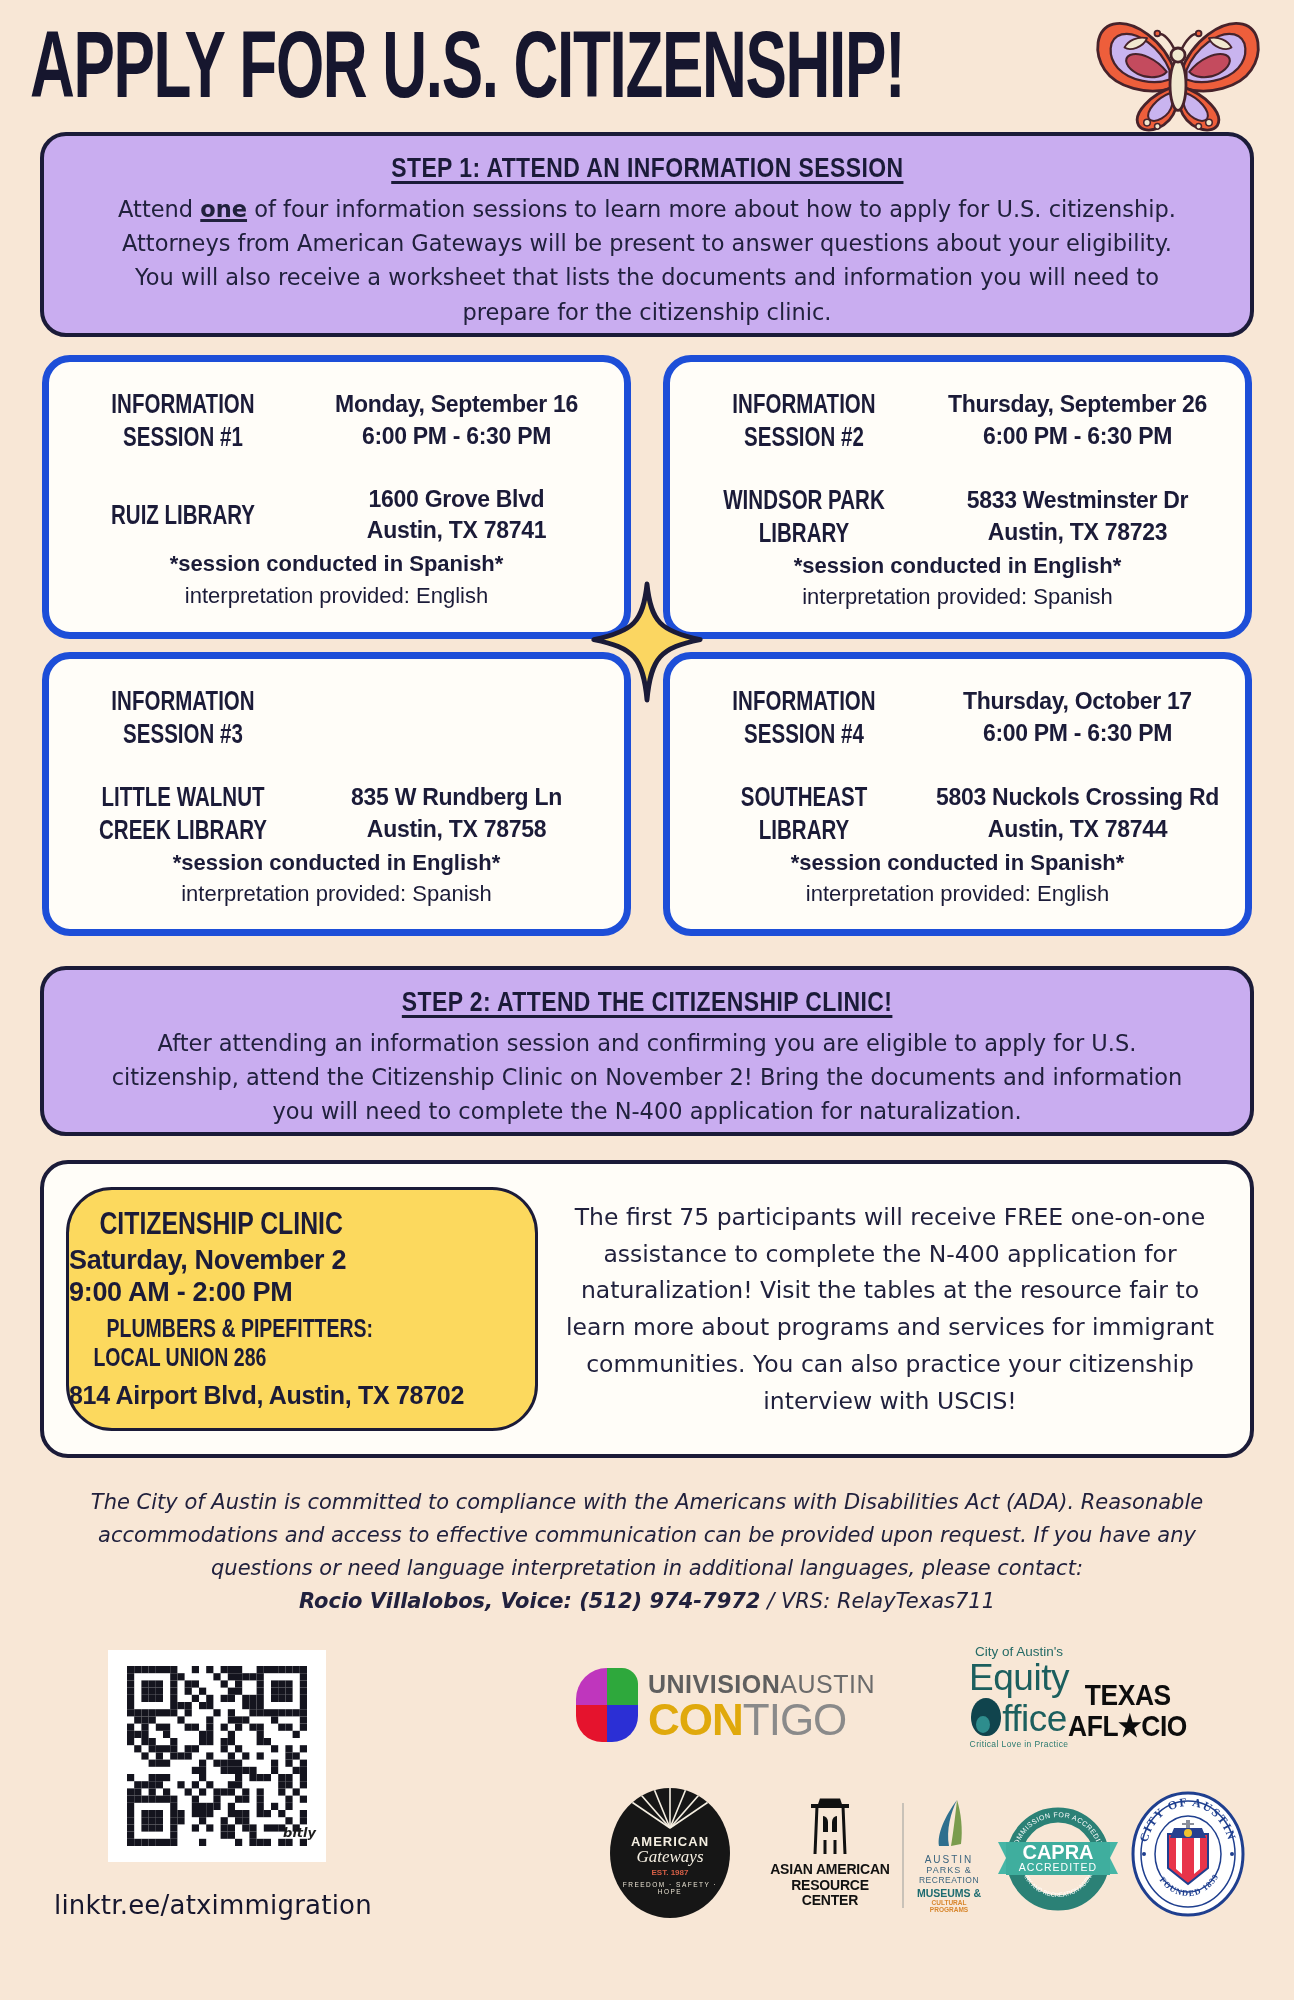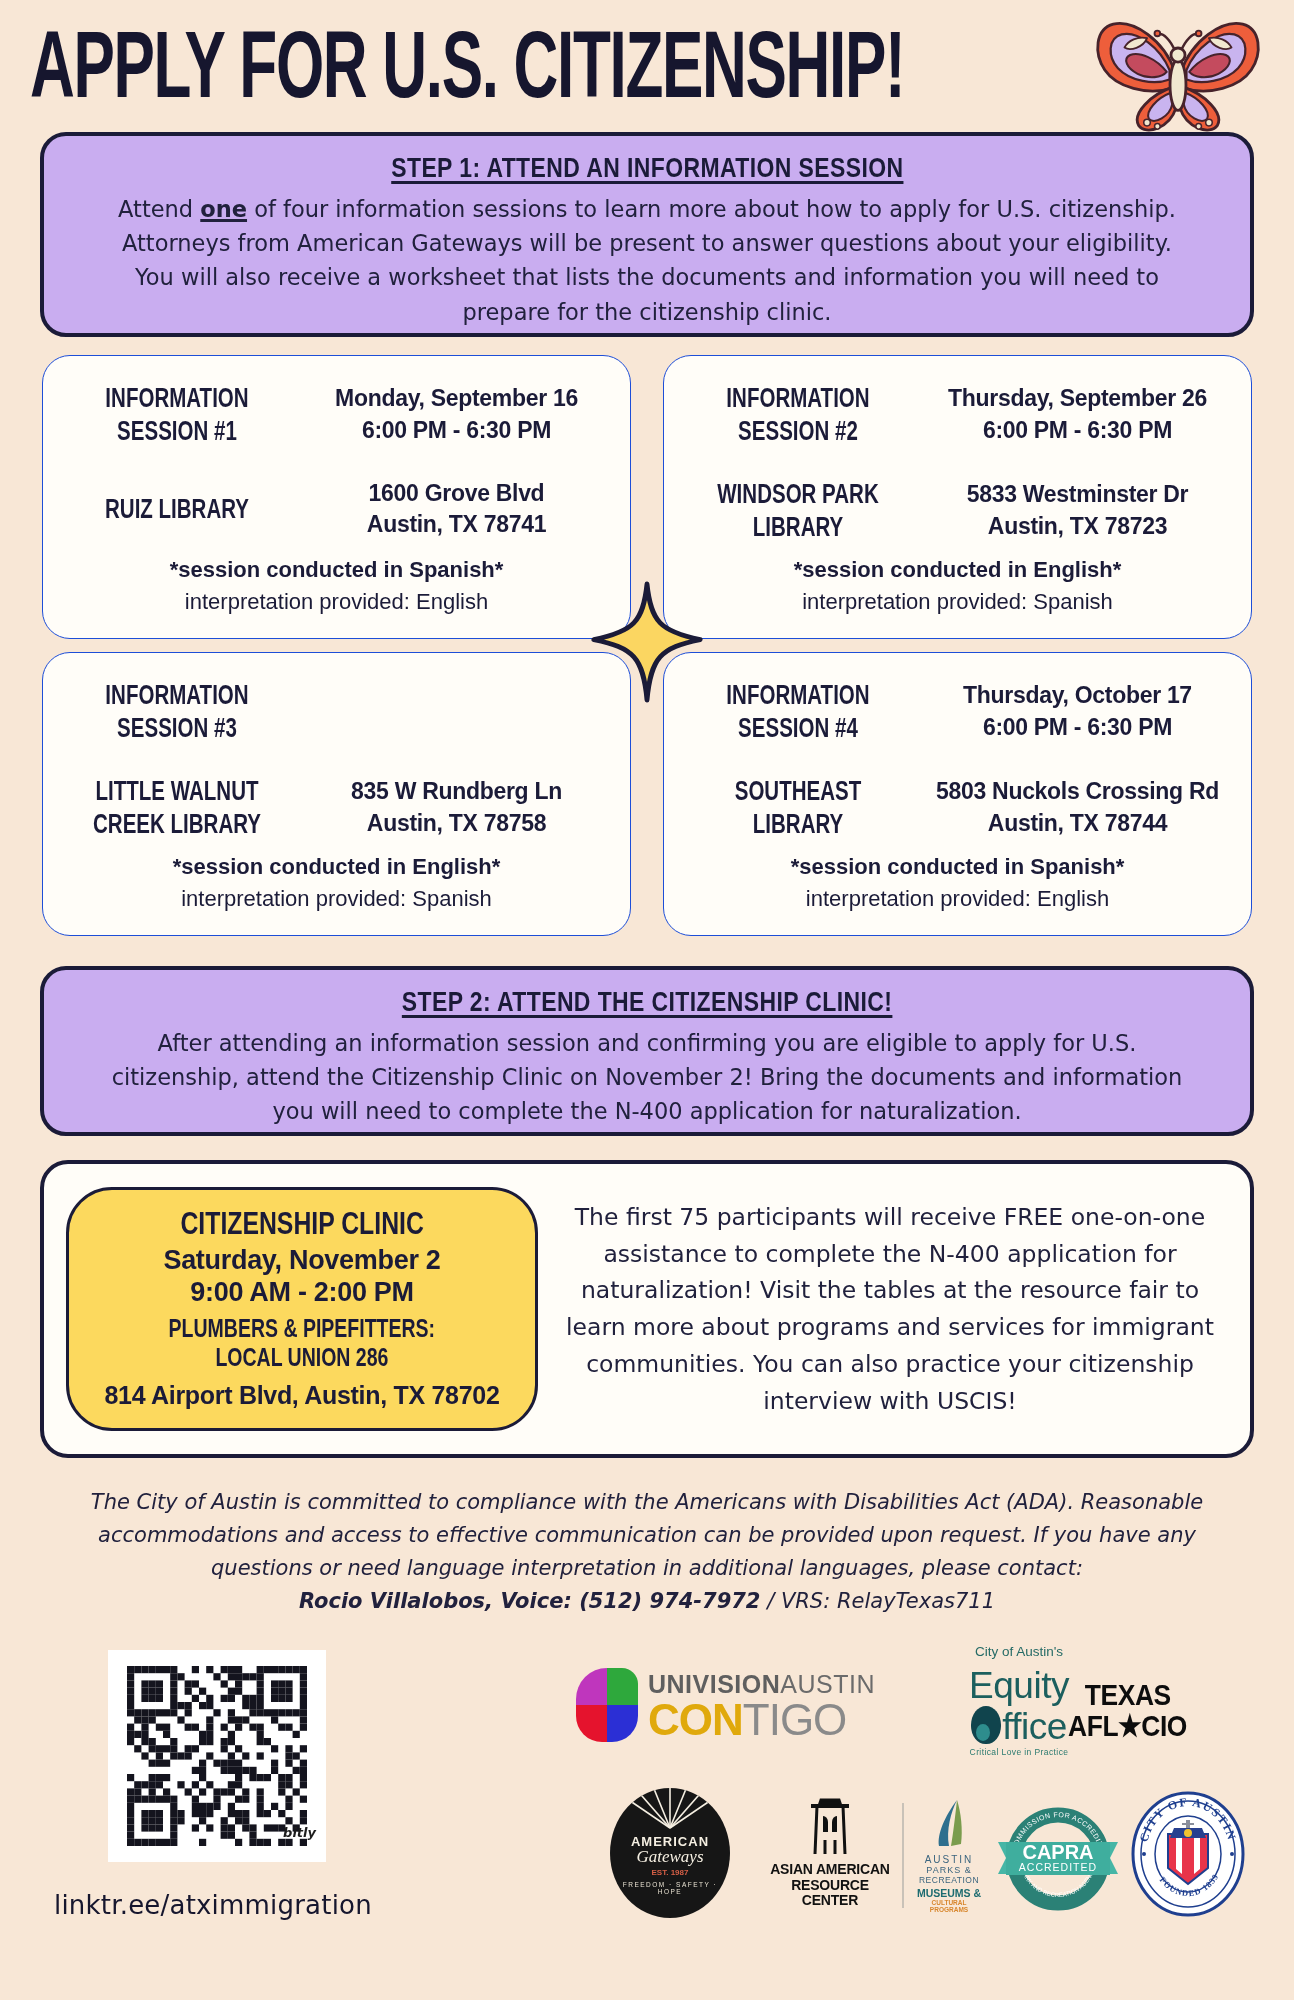--- a/index.html
+++ b/index.html
@@ -26,39 +26,39 @@
   .step-box h2 { font-size:28px; font-weight:bold; letter-spacing:0.5px; }
   .step-box h2 .cond { transform:scaleX(0.82); text-decoration:underline; text-decoration-thickness:3px; text-underline-offset:4px; }
   .step-box p { font-family:"DejaVu Sans", sans-serif; font-size:22.5px; line-height:1.52; margin-top:8px; color:#21213d; }
   .step-box p .emph { font-weight:bold; text-decoration:underline; text-decoration-thickness:2.5px; }
   
   .grid {
     position:relative; margin:18px 42px 0;
     display:grid; grid-template-columns:1fr 1fr; column-gap:32px; row-gap:13px;
   }
   .card {
-    background:#fffdf8; border:1px solid #1d4ed8; border-radius:28px;
+    background:#fffdf8; border:7px solid #1d4ed8; border-radius:28px;
     height:284px; padding:26px 14px 16px; display:flex; flex-direction:column;
   }
   .card .row { display:flex; align-items:center; }
   .card .row.r2 { margin-top:30px; }
   .card .lbl { flex:0 0 235px; display:flex; justify-content:center; text-align:center; }
   .card .lbl .cond { font-size:27px; font-weight:bold; line-height:1.22; white-space:normal; width:240px; transform:scaleX(0.76); }
   .card .val { flex:1; text-align:center; font-weight:bold; font-size:23px; line-height:1.38; letter-spacing:-0.3px; }
   .card .foot { margin-top:auto; text-align:center; font-size:22px; line-height:1.45; padding-bottom:4px; }
   .card .foot .b { font-weight:bold;text-align:center; }
   .sparkle { position:absolute; left:50%; top:50%; width:116px; height:122px; margin:-64px 0 0 -58px; z-index:3; }
   
   .clinic {
     margin:24px 40px 0; background:#fffdf8; border:4px solid #1b1b38; border-radius:28px;
     height:298px; display:flex; align-items:center; padding:0 26px 0 22px; gap:18px;
   }
   .clinic-yellow {
     flex:0 0 472px; height:244px; background:#fcd95e; border:3.5px solid #1b1b38; border-radius:46px;
-    text-align:center; padding-top:16px;
+    text-align:left; padding-top:16px;
   }
   .clinic-yellow .t1 { font-size:31px; font-weight:bold; }
   .clinic-yellow .t1 .cond { transform:scaleX(0.8); }
   .clinic-yellow .t2 { font-size:27px; font-weight:bold; letter-spacing:-0.3px; margin-top:3px; }
   .clinic-yellow .t3 { font-size:27px; font-weight:bold; letter-spacing:-0.3px; margin-top:1px; }
   .clinic-yellow .t4 { font-size:25px; font-weight:bold; line-height:1.15; margin-top:6px; }
   .clinic-yellow .t4 .cond { transform:scaleX(0.78); }
   .clinic-yellow .t5 { font-size:25px; font-weight:bold; letter-spacing:-0.3px; margin-top:9px; }
   .clinic-desc { flex:1; font-family:"DejaVu Sans", sans-serif; font-size:23.5px; line-height:1.57; text-align:center; color:#21213d; }
   
@@ -79,21 +79,21 @@
   .uni-icon { width:62px; height:74px; border-radius:16px 16px 26px 26px; overflow:hidden;
               display:grid; grid-template:1fr 1fr / 1fr 1fr; }
   .uni-icon .q1{background:#bf36bd; border-top-left-radius:40px;} .uni-icon .q2{background:#2ea83c;}
   .uni-icon .q3{background:#e5132d;} .uni-icon .q4{background:#2b2fd5;}
   .uni-text .l1 { font-size:25px; color:#6b6b6b; letter-spacing:0.5px; }
   .uni-text .l1 .b { font-weight:bold; color:#5f5f5f; }
   .uni-text .l2 { font-size:44px; line-height:0.95; letter-spacing:-1px; color:#8a8a8a; }
   .uni-text .l2 .gold { font-weight:bold; color:#e0a90c; }
   .equity { left:944px; top:16px; width:150px; text-align:center; color:#1c5f5e; }
   .equity .e0 { font-size:13.5px; color:#256b66; }
-  .equity .e1 { font-size:37px; line-height:1.05; letter-spacing:-0.5px;margin-top:8px; }
+  .equity .e1 { font-size:37px; line-height:1.05; letter-spacing:-0.5px; }
   .equity .erow { display:flex; align-items:flex-end; justify-content:center; gap:1px; }
   .equity .egg { width:30px; height:38px; background:#10444d; border-radius:50% 50% 48% 48%; position:relative; }
   .equity .egg:after { content:""; position:absolute; left:5px; bottom:3px; width:14px; height:17px;
                        background:#2e8d8d; border-radius:50%; }
   .equity .e2 { font-size:37px; line-height:0.95; letter-spacing:-0.5px; }
   .equity .e3 { font-size:8.5px; margin-top:3px; color:#2a7a6f; letter-spacing:0.4px; }
   .afl { left:1060px; top:52px; width:136px; text-align:center; color:#0d0d0d; font-weight:bold; }
   .afl div { font-size:30px; line-height:1.02; letter-spacing:-0.5px; }
   .afl .cond { transform:scaleX(0.88); }
   .gateways { left:610px; top:160px; width:120px; height:130px; background:#161616; border-radius:50%;

